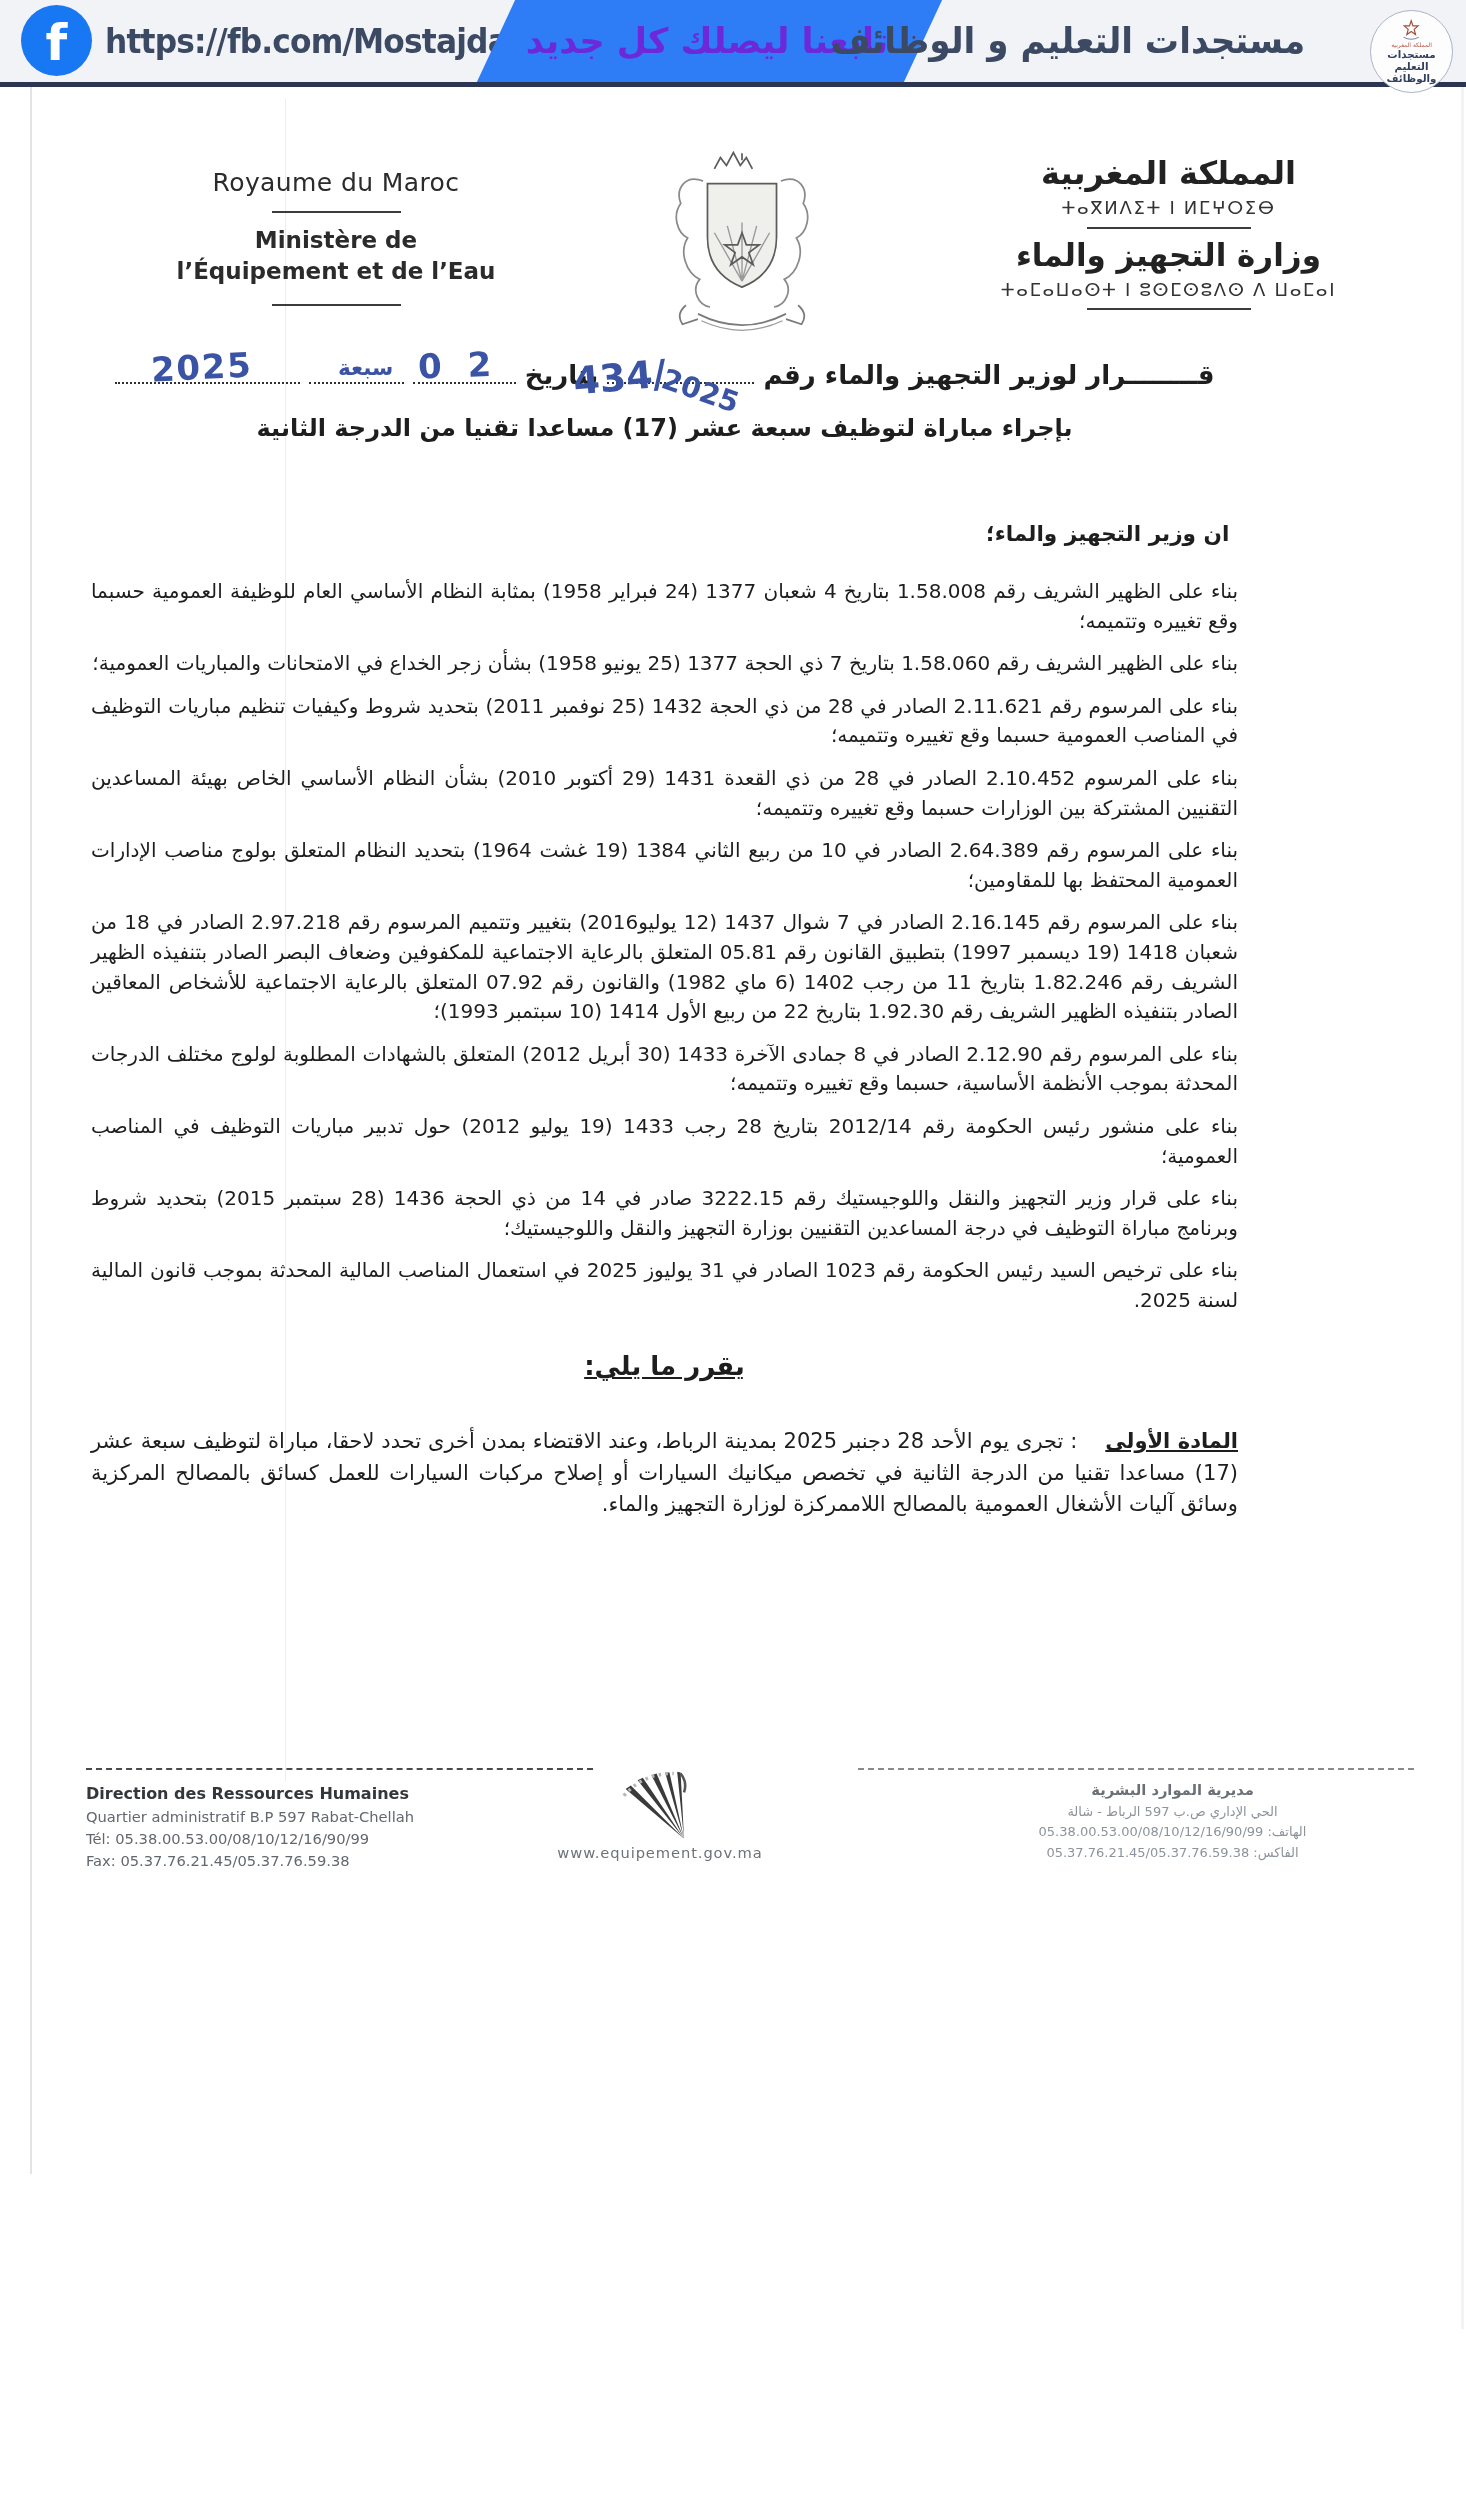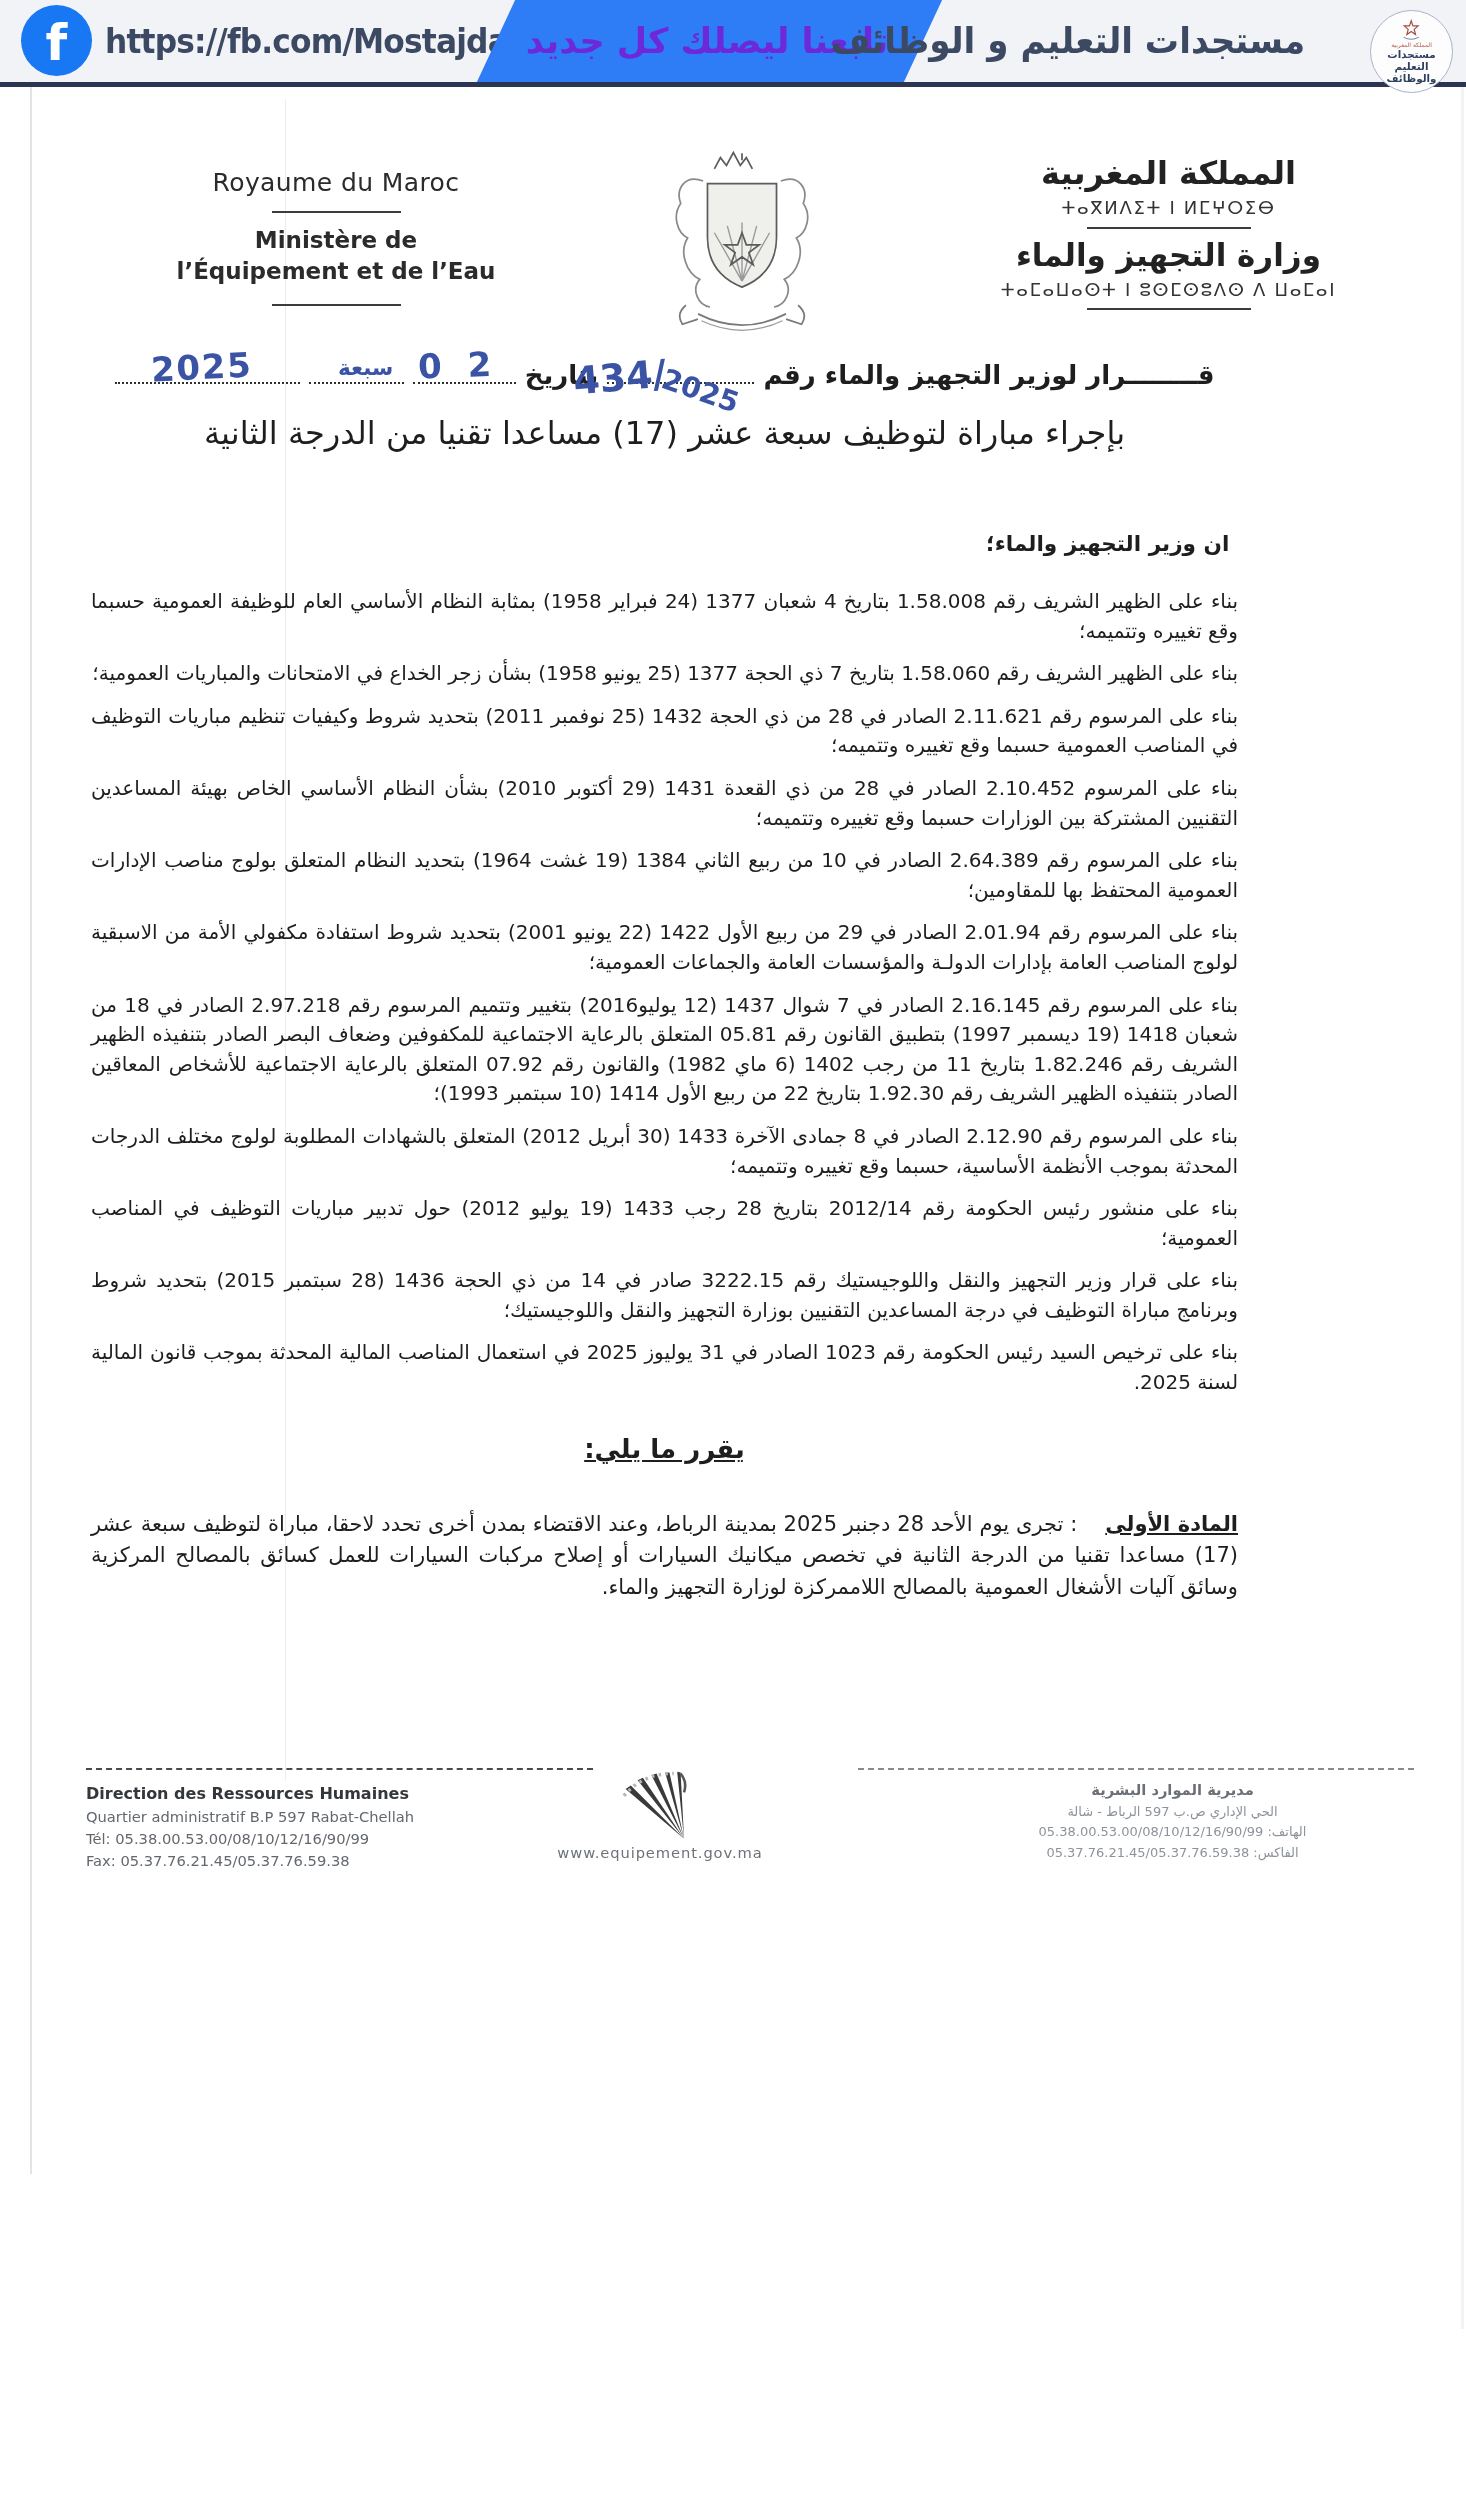--- a/index.html
+++ b/index.html
@@ -57,21 +57,21 @@
   .fill-yr{width:185px;height:7px;}
   .ink{color:#3a53a4;}
   .hand-num{position:absolute;right:8.6px;bottom:-14px;direction:ltr;transform:rotate(-5deg);
             font-size:38px;font-weight:bold;white-space:nowrap;}
   .hand-num .yr{display:inline-block;font-size:28.5px;transform:translate(-7px,17px) rotate(24deg);}
   .stamp-day{position:absolute;right:17px;bottom:-3.4px;font-size:34px;font-weight:bold;
              letter-spacing:7px;direction:ltr;transform:rotate(-2deg);}
   .stamp-mon{position:absolute;right:10.3px;bottom:1.7px;font-size:21.6px;font-weight:bold;}
   .stamp-yr{position:absolute;right:47px;bottom:-5.2px;font-size:34px;font-weight:bold;
             direction:ltr;transform:rotate(-3deg);letter-spacing:1.7px;}
-  .subtitle{text-align:center;font-size:32px;font-weight:normal;margin-top:24px;}
+  .subtitle{text-align:center;font-size:24px;font-weight:bold;margin-top:24px;}
   .opening{text-align:right;font-size:21.6px;font-weight:bold;margin:79px 8.6px 31px 0;}
   .recitals .para{font-size:20px;line-height:1.48;text-align:justify;text-align-last:right;
                   margin:0 0 13px 0;font-weight:500;}
   .decide{text-align:center;font-size:26px;font-weight:bold;text-decoration:underline;
           margin:36px 0 45px 0;}
   .article{font-size:21px;line-height:1.5;text-align:justify;text-align-last:right;}
   .article .lbl{font-weight:bold;text-decoration:underline;margin-left:28px;}
 
   
   .foot-dash-l{position:absolute;left:86px;top:1768px;width:507px;border-top:2.6px dashed #4a4a4a;}
@@ -165,21 +165,20 @@
     <div class="subtitle">بإجراء مباراة لتوظيف سبعة عشر (17) مساعدا تقنيا من الدرجة الثانية</div>
 
     <div class="opening">ان وزير التجهيز والماء؛</div>
 
     <div class="recitals">
         <div class="para">بناء على الظهير الشريف رقم 1.58.008 بتاريخ 4 شعبان 1377 (24 فبراير 1958) بمثابة النظام الأساسي العام للوظيفة العمومية حسبما وقع تغييره وتتميمه؛</div>
         <div class="para">بناء على الظهير الشريف رقم 1.58.060 بتاريخ 7 ذي الحجة 1377 (25 يونيو 1958) بشأن زجر الخداع في الامتحانات والمباريات العمومية؛</div>
         <div class="para">بناء على المرسوم رقم 2.11.621 الصادر في 28 من ذي الحجة 1432 (25 نوفمبر 2011) بتحديد شروط وكيفيات تنظيم مباريات التوظيف في المناصب العمومية حسبما وقع تغييره وتتميمه؛</div>
         <div class="para">بناء على المرسوم 2.10.452 الصادر في 28 من ذي القعدة 1431 (29 أكتوبر 2010) بشأن النظام الأساسي الخاص بهيئة المساعدين التقنيين المشتركة بين الوزارات حسبما وقع تغييره وتتميمه؛</div>
         <div class="para">بناء على المرسوم رقم 2.64.389 الصادر في 10 من ربيع الثاني 1384 (19 غشت 1964) بتحديد النظام المتعلق بولوج مناصب الإدارات العمومية المحتفظ بها للمقاومين؛</div>
-        <div class="para">بناء على المرسوم رقم 2.01.94 الصادر في 29 من ربيع الأول 1422 (22 يونيو 2001) بتحديد شروط استفادة مكفولي الأمة من الاسبقية لولوج المناصب العامة بإدارات الدولـة والمؤسسات العامة والجماعات العمومية؛</div>
         <div class="para">بناء على المرسوم رقم 2.16.145 الصادر في 7 شوال 1437 (12 يوليو2016) بتغيير وتتميم المرسوم رقم 2.97.218 الصادر في 18 من شعبان 1418 (19 ديسمبر 1997) بتطبيق القانون رقم 05.81 المتعلق بالرعاية الاجتماعية للمكفوفين وضعاف البصر الصادر بتنفيذه الظهير الشريف رقم 1.82.246 بتاريخ 11 من رجب 1402 (6 ماي 1982) والقانون رقم 07.92 المتعلق بالرعاية الاجتماعية للأشخاص المعاقين الصادر بتنفيذه الظهير الشريف رقم 1.92.30 بتاريخ 22 من ربيع الأول 1414 (10 سبتمبر 1993)؛</div>
         <div class="para">بناء على المرسوم رقم 2.12.90 الصادر في 8 جمادى الآخرة 1433 (30 أبريل 2012) المتعلق بالشهادات المطلوبة لولوج مختلف الدرجات المحدثة بموجب الأنظمة الأساسية، حسبما وقع تغييره وتتميمه؛</div>
         <div class="para">بناء على منشور رئيس الحكومة رقم 2012/14 بتاريخ 28 رجب 1433 (19 يوليو 2012) حول تدبير مباريات التوظيف في المناصب العمومية؛</div>
         <div class="para">بناء على قرار وزير التجهيز والنقل واللوجيستيك رقم 3222.15 صادر في 14 من ذي الحجة 1436 (28 سبتمبر 2015) بتحديد شروط وبرنامج مباراة التوظيف في درجة المساعدين التقنيين بوزارة التجهيز والنقل واللوجيستيك؛</div>
         <div class="para">بناء على ترخيص السيد رئيس الحكومة رقم 1023 الصادر في 31 يوليوز 2025 في استعمال المناصب المالية المحدثة بموجب قانون المالية لسنة 2025.</div>
       </div>
 
     <div class="decide">يقرر ما يلي:</div>
 
     <div class="article">

